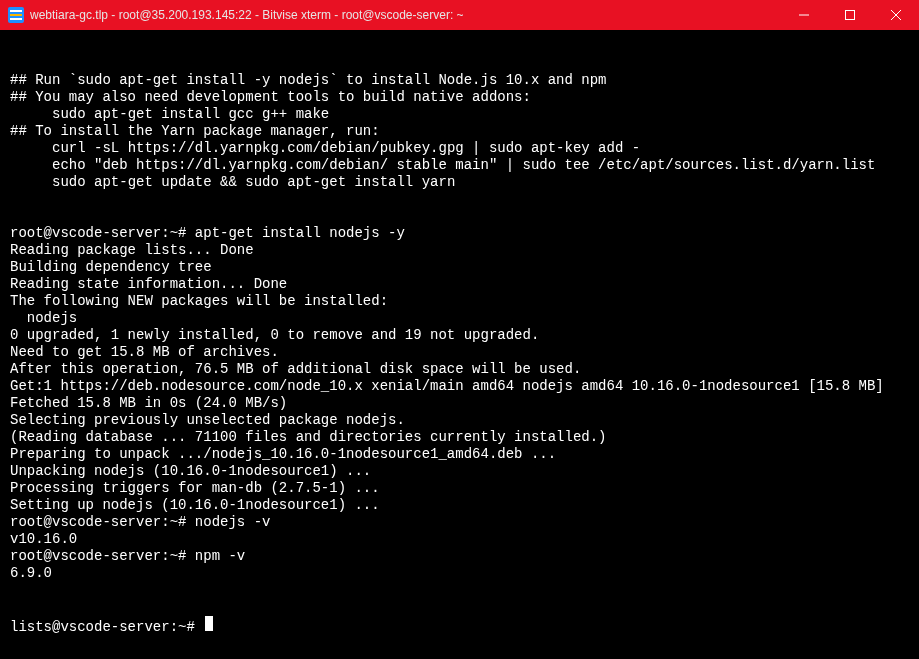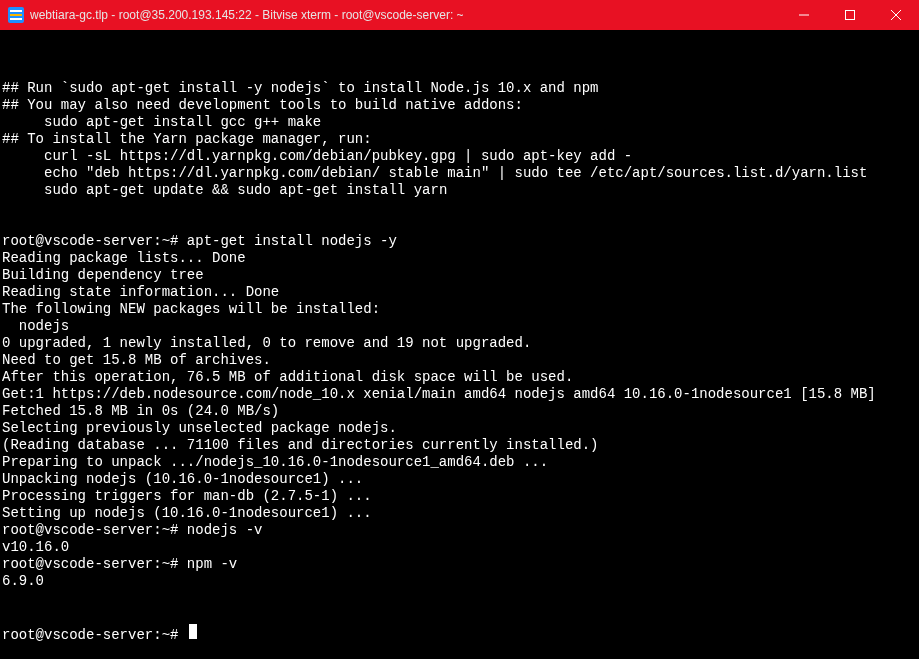--- a/index.html
+++ b/index.html
@@ -40,27 +40,28 @@
       height: 30px;
       display: flex;
       align-items: center;
       justify-content: center;
       color: #fff;
       cursor: pointer;
     }
     .terminal {
       background: #000;
       color: #fff;
-      padding: 16px 2px;
+      padding: 8px 2px;
       white-space: pre;
       line-height: 17px;
       font-size: 14px;
       letter-spacing: 0;
       height: calc(100% - 30px);
       overflow: hidden;
+      margin-left: 8px;
     }
     .term-line { white-space: pre-wrap; word-wrap: break-word; min-height: 17px; }
     .prompt-line { display: flex; align-items: baseline; }
     .prompt { color: #fff; }
     .cursor {
       display: inline-block;
       width: 8px;
       height: 15px;
       background: #fff;
       vertical-align: text-bottom;
@@ -96,15 +97,15 @@
           <line x1="0" y1="0" x2="10" y2="10" stroke="#fff" stroke-width="1"></line>
           <line x1="10" y1="0" x2="0" y2="10" stroke="#fff" stroke-width="1"></line>
         </svg>
     </div>
   </div>
 </div>
 
 <div class="terminal">
   <div id="terminal-lines"><div class="term-line">## Run `sudo apt-get install -y nodejs` to install Node.js 10.x and npm</div><div class="term-line">## You may also need development tools to build native addons:</div><div class="term-line">     sudo apt-get install gcc g++ make</div><div class="term-line">## To install the Yarn package manager, run:</div><div class="term-line">     curl -sL https://dl.yarnpkg.com/debian/pubkey.gpg | sudo apt-key add -</div><div class="term-line">     echo "deb https://dl.yarnpkg.com/debian/ stable main" | sudo tee /etc/apt/sources.list.d/yarn.list</div><div class="term-line">     sudo apt-get update &amp;&amp; sudo apt-get install yarn</div><div class="term-line"></div><div class="term-line"></div><div class="term-line">root@vscode-server:~# apt-get install nodejs -y</div><div class="term-line">Reading package lists... Done</div><div class="term-line">Building dependency tree</div><div class="term-line">Reading state information... Done</div><div class="term-line">The following NEW packages will be installed:</div><div class="term-line">  nodejs</div><div class="term-line">0 upgraded, 1 newly installed, 0 to remove and 19 not upgraded.</div><div class="term-line">Need to get 15.8 MB of archives.</div><div class="term-line">After this operation, 76.5 MB of additional disk space will be used.</div><div class="term-line">Get:1 https://deb.nodesource.com/node_10.x xenial/main amd64 nodejs amd64 10.16.0-1nodesource1 [15.8 MB]</div><div class="term-line">Fetched 15.8 MB in 0s (24.0 MB/s)</div><div class="term-line">Selecting previously unselected package nodejs.</div><div class="term-line">(Reading database ... 71100 files and directories currently installed.)</div><div class="term-line">Preparing to unpack .../nodejs_10.16.0-1nodesource1_amd64.deb ...</div><div class="term-line">Unpacking nodejs (10.16.0-1nodesource1) ...</div><div class="term-line">Processing triggers for man-db (2.7.5-1) ...</div><div class="term-line">Setting up nodejs (10.16.0-1nodesource1) ...</div><div class="term-line">root@vscode-server:~# nodejs -v</div><div class="term-line">v10.16.0</div><div class="term-line">root@vscode-server:~# npm -v</div><div class="term-line">6.9.0</div></div>
   <div class="prompt-line">
-    <span class="prompt">root@vscode-server:~# </span><span class="cursor"></span>
+    <span class="prompt">lists@vscode-server:~# </span><span class="cursor"></span>
   </div>
 </div>
 
 </body></html>

